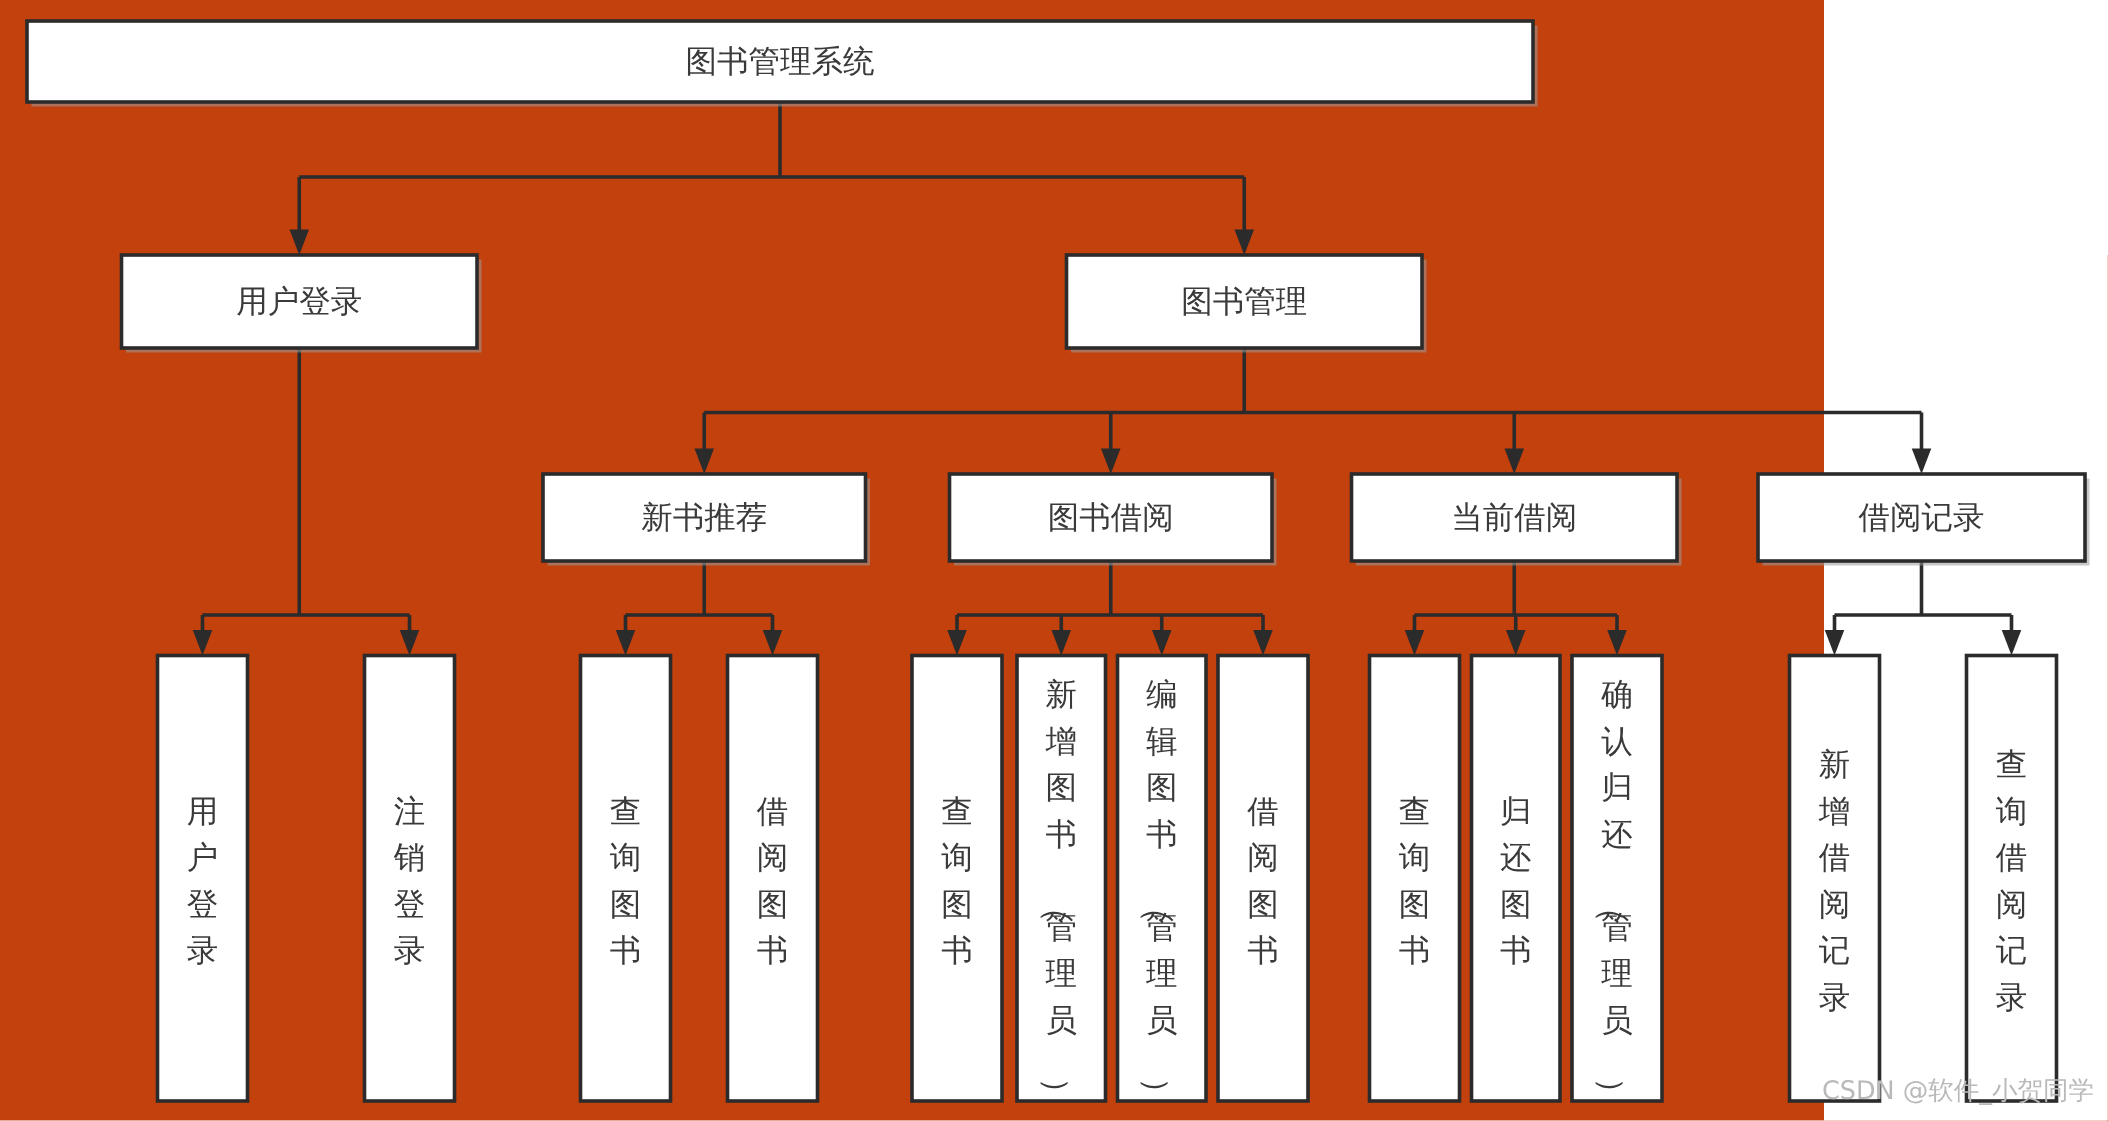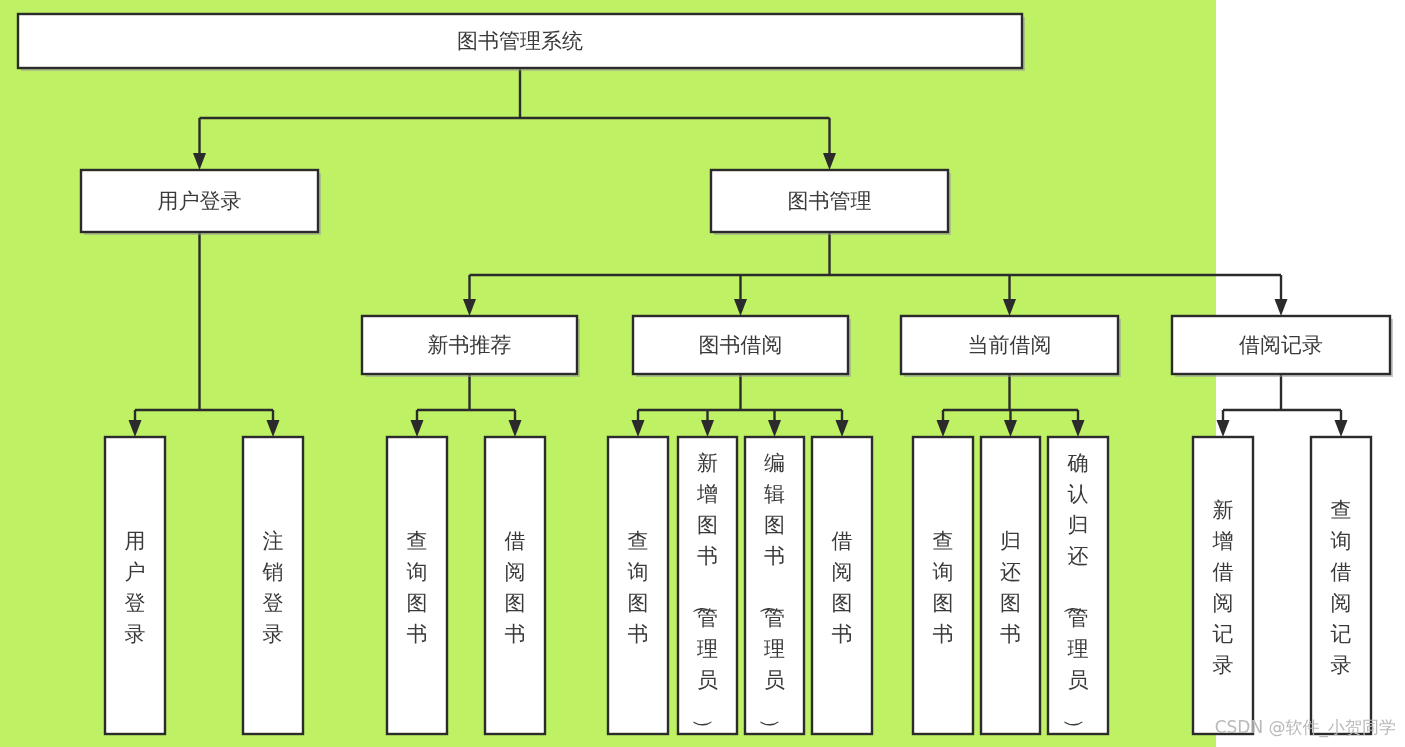--- a/index.html
+++ b/index.html
@@ -11,21 +11,21 @@
   body {
     width: 1405px;
     height: 747px;
     font-family: "DejaVu Sans", "Liberation Sans", sans-serif;
     overflow: hidden;
   }
   #diagram-root {
     position: relative;
     width: 1216px;
     height: 747px;
-    background: #bef264;
+    background: #c2410c;
   }
   svg.chart-svg {
     position: absolute;
     left: 0;
     top: 0;
     width: 1405px;
     height: 747px;
     display: block;
   }
   .node-box {

